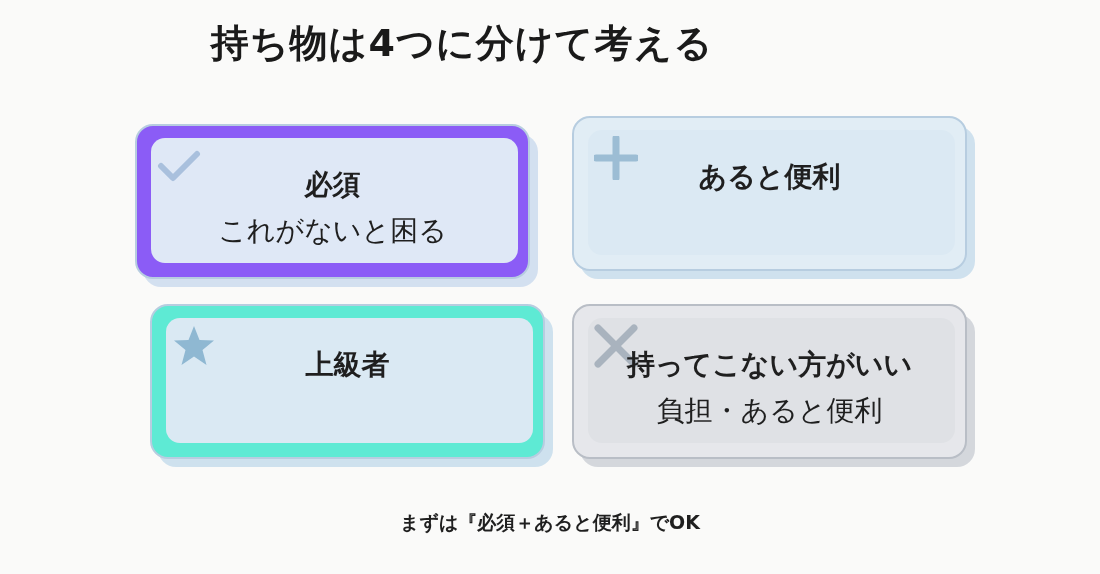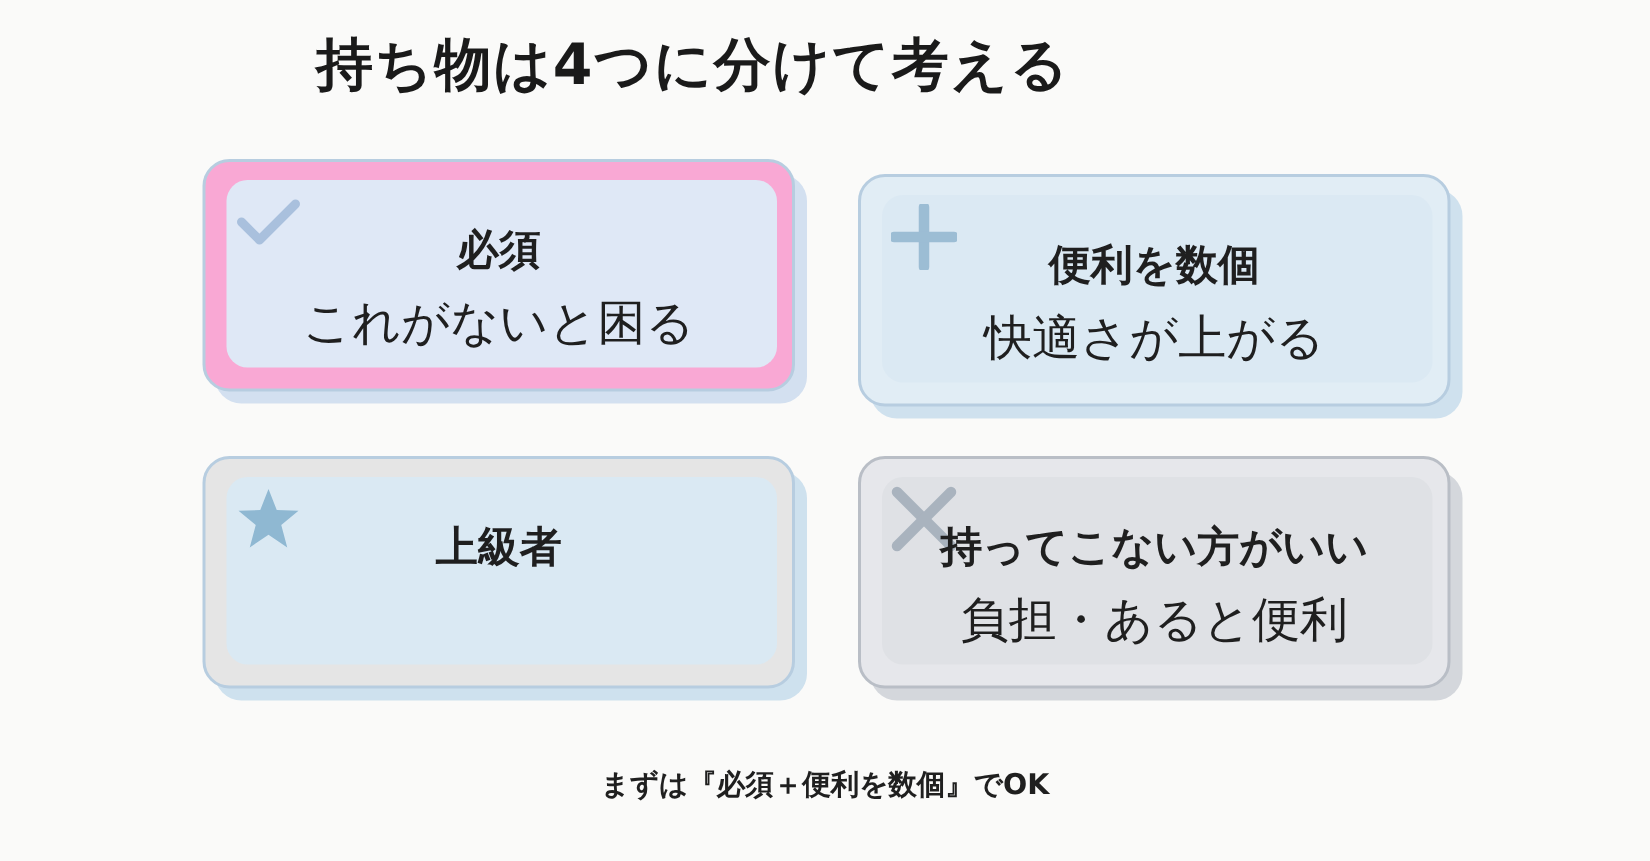--- a/index.html
+++ b/index.html
@@ -24,29 +24,29 @@
     position:absolute; left:14px; top:12px; right:10px; bottom:14px;
     border-radius:14px;
   }
   .card .icon { position:absolute; left:20px; top:18px; width:44px; height:44px; }
   .card .head {
     position:absolute; left:0; right:0; top:40px; text-align:center;
     font-size:28px; font-weight:bold; color:#1f1f1f;
   }
   .card .sub {
     position:absolute; left:0; right:0; top:86px; text-align:center;
-    font-size:32px; color:#1f1f1f;
+    font-size:28px; color:#1f1f1f;
   }
-  .c1 { left:135px; top:106px; background:#f9a8d4; }
+  .c1 { left:135px; top:124px; background:#8b5cf6; }
   .c1 .inner { background:#dfe8f6; }
   .c1 .shadow { background:#d3e0f0; }
   .c2 { left:572px; top:116px; background:#e1edf5; }
   .c2 .inner { background:#dbe9f3; }
   .c2 .shadow { background:#cfe1ee; }
-  .c3 { left:135px; top:304px; background:#e5e5e5; }
+  .c3 { left:150px; top:304px; background:#5eead4; }
   .c3 .inner { background:#dae9f3; }
   .c3 .shadow { background:#cee1ee; }
   .c4 { left:572px; top:304px; background:#e6e7eb; border-color:#b9bec6; }
   .c4 .inner { background:#dfe1e5; }
   .c4 .shadow { background:#d4d7dc; }
   .c4 .head { top:40px; }
   .footer {
     position:absolute; left:0; top:510px; width:1100px; text-align:center;
     font-size:19px; font-weight:bold; color:#1f1f1f;
   }
@@ -67,22 +67,21 @@
   <div class="sub layer">これがないと困る</div>
 </div>
 
 <div class="card c2">
   <div class="shadow"></div>
   <div class="inner"></div>
   <svg class="icon layer" viewBox="0 0 44 44">
     <line x1="22" y1="2" x2="22" y2="42" stroke="#9cbdd4" stroke-width="7" stroke-linecap="round"></line>
     <line x1="2" y1="22" x2="42" y2="22" stroke="#9cbdd4" stroke-width="7" stroke-linecap="round"></line>
   </svg>
-  <div class="head layer">便利を数個</div>
-  <div class="sub layer">快適さが上がる</div>
+  <div class="head layer">あると便利</div>
 </div>
 
 <div class="card c3">
   <div class="shadow"></div>
   <div class="inner"></div>
   <svg class="icon layer" viewBox="0 0 44 44">
     <polygon points="22,2 27.5,16 42,16.5 30.5,26 34.5,41 22,32.5 9.5,41 13.5,26 2,16.5 16.5,16" fill="#8fb8d2"></polygon>
   </svg>
   <div class="head layer">上級者</div>
 </div>
@@ -91,13 +90,13 @@
   <div class="shadow"></div>
   <div class="inner"></div>
   <svg class="icon layer" viewBox="0 0 44 44">
     <line x1="4" y1="4" x2="40" y2="40" stroke="#a9b3be" stroke-width="7" stroke-linecap="round"></line>
     <line x1="40" y1="4" x2="4" y2="40" stroke="#a9b3be" stroke-width="7" stroke-linecap="round"></line>
   </svg>
   <div class="head layer">持ってこない方がいい</div>
   <div class="sub layer">負担・あると便利</div>
 </div>
 
-<div class="footer">まずは『必須＋便利を数個』でOK</div>
+<div class="footer">まずは『必須＋あると便利』でOK</div>
 
 </body></html>

